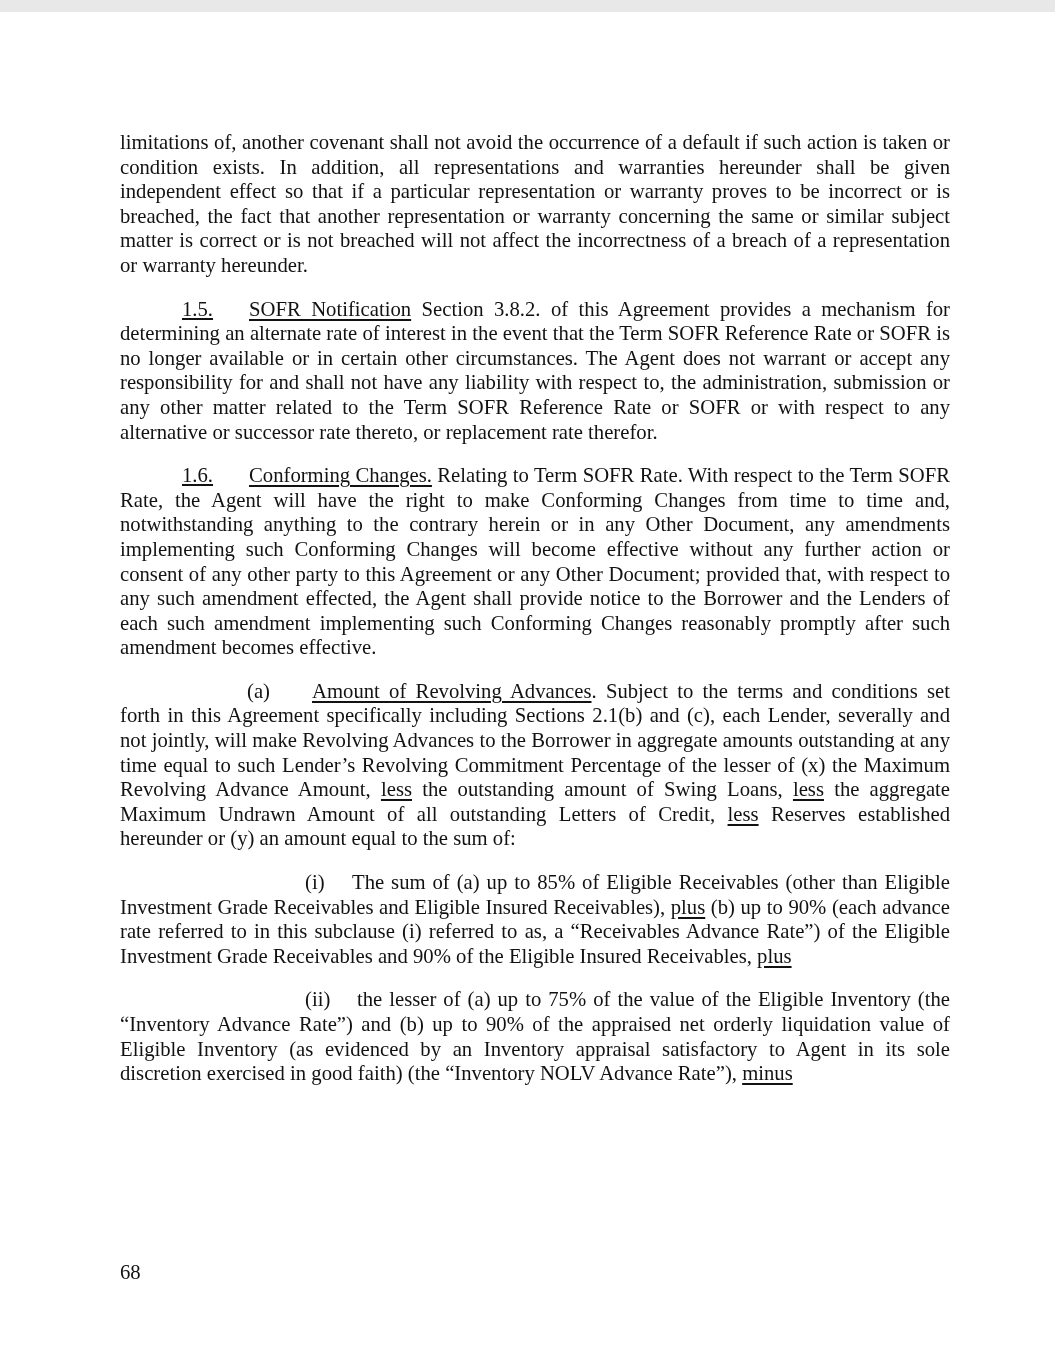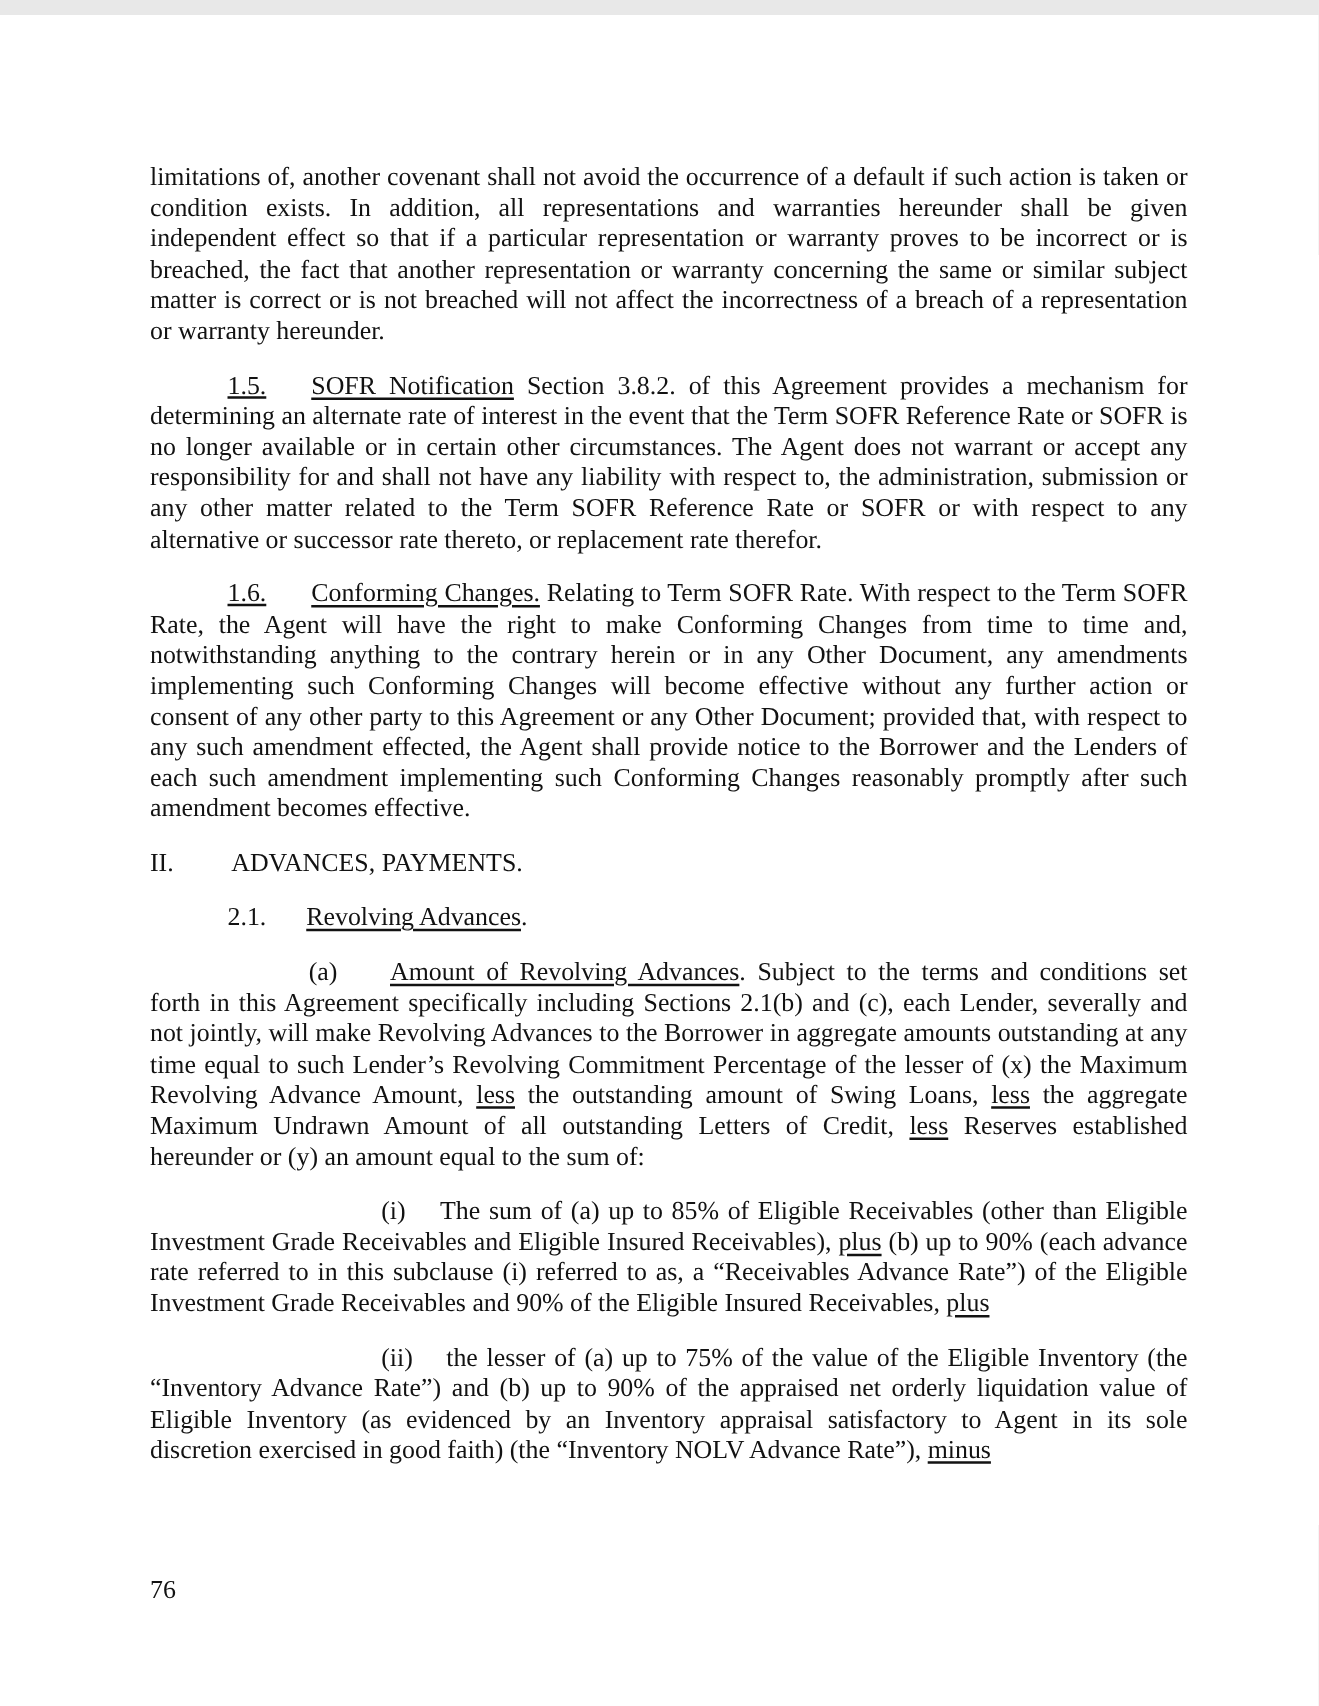--- a/index.html
+++ b/index.html
@@ -57,26 +57,24 @@
 <body>
 
 <div class="page">
 
   <p class="para"><span>limitations of, another covenant shall not avoid the occurrence of a default if such action is taken or condition exists.  In addition, all representations and warranties hereunder shall be given independent effect so that if a particular representation or warranty proves to be incorrect or is breached, the fact that another representation or warranty concerning the same or similar subject matter is correct or is not breached will not affect the incorrectness of a breach of a representation or warranty hereunder.</span></p>
 
   <p class="para ind-05"><span class="marker mk-section">1.5.</span><span class="u">SOFR Notification</span><span>  Section 3.8.2. of this Agreement provides a mechanism for determining an alternate rate of interest in the event that the Term SOFR Reference Rate or SOFR is no longer available or in certain other circumstances.  The Agent does not warrant or accept any responsibility for and shall not have any liability with respect to, the administration, submission or any other matter related to the Term SOFR Reference Rate or SOFR or with respect to any alternative or successor rate thereto, or replacement rate therefor.</span></p>
 
   <p class="para ind-05"><span class="marker mk-section">1.6.</span><span class="u">Conforming Changes.</span><span>  Relating to Term SOFR Rate. With respect to the Term SOFR Rate, the Agent will have the right to make Conforming Changes from time to time and, notwithstanding anything to the contrary herein or in any Other Document, any amendments implementing such Conforming Changes will become effective without any further action or consent of any other party to this Agreement or any Other Document; provided that, with respect to any such amendment effected, the Agent shall provide notice to the Borrower and the Lenders of each such amendment implementing such Conforming Changes reasonably promptly after such amendment becomes effective.</span></p>
 
-  <p class="para heading-line"><span class="marker mk-art">II.</span><span>ADVANCES, PAYMENTS.</span></p>
 
-  <p class="para heading-line ind-05"><span class="marker mk-21">2.1.</span><span class="u">Revolving Advances</span><span>.</span></p>
 
   <p class="para ind-10"><span class="marker mk-a">(a)</span><span class="u">Amount of Revolving Advances</span><span>.  Subject to the terms and conditions set forth in this Agreement specifically including Sections 2.1(b) and (c), each Lender, severally and not jointly, will make Revolving Advances to the Borrower in aggregate amounts outstanding at any time equal to such Lender’s Revolving Commitment Percentage of the lesser of (x) the Maximum Revolving Advance Amount, </span><span class="u">less</span><span> the outstanding amount of Swing Loans, </span><span class="u">less</span><span> the aggregate Maximum Undrawn Amount of all outstanding Letters of Credit, </span><span class="u">less</span><span> Reserves established hereunder or (y) an amount equal to the sum of:</span></p>
 
   <p class="para sub"><span class="marker mk-i">(i)</span><span>The sum of (a) up to 85% of Eligible Receivables (other than Eligible Investment Grade Receivables and Eligible Insured Receivables), </span><span class="u">plus</span><span> (b) up to 90% (each advance rate referred to in this subclause (i) referred to as, a “Receivables Advance Rate”) of the Eligible Investment Grade Receivables and 90% of the Eligible Insured Receivables, </span><span class="u">plus</span></p>
 
   <p class="para sub"><span class="marker mk-ii">(ii)</span><span>the lesser of (a) up to 75% of the value of the Eligible Inventory (the “Inventory Advance Rate”) and (b) up to 90% of the appraised net orderly liquidation value of Eligible Inventory (as evidenced by an Inventory appraisal satisfactory to Agent in its sole discretion exercised in good faith) (the “Inventory NOLV Advance Rate”), </span><span class="u">minus</span></p>
 
 
-  <div class="page-number">76</div>
+  <div class="page-number">68</div>
 
 </div>
 
 </body></html>

